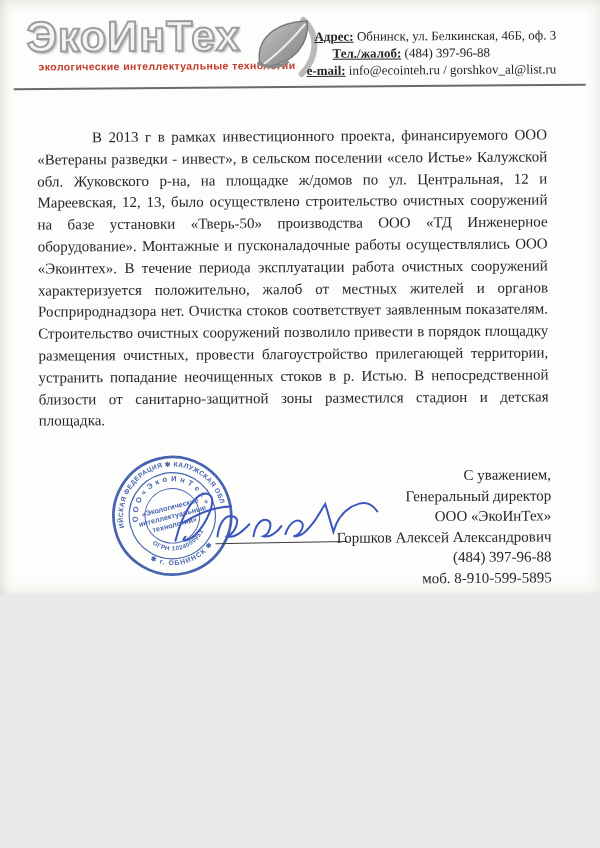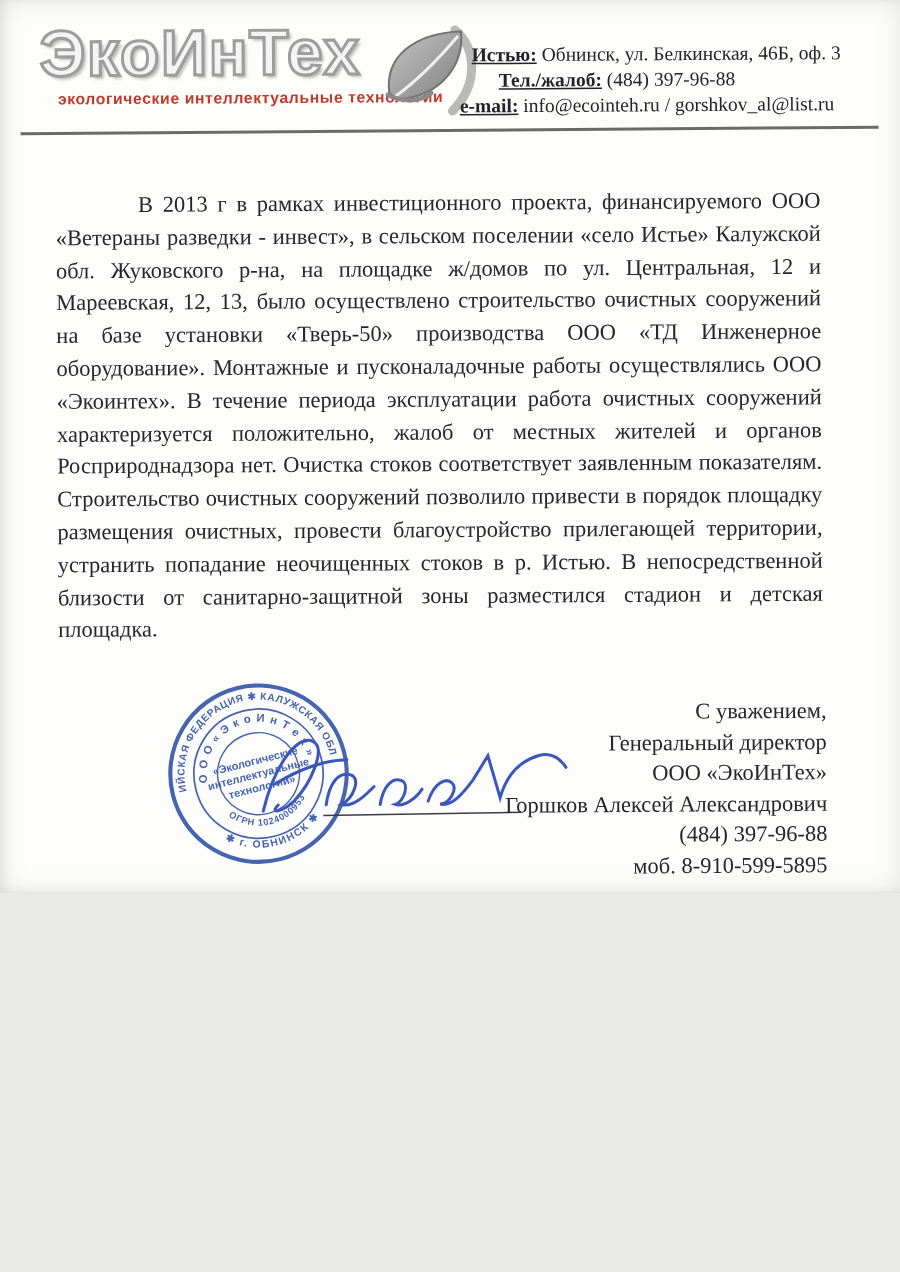--- a/index.html
+++ b/index.html
@@ -68,21 +68,21 @@
         <path d="M52 4 C66 16 68 40 50 58" fill="none" stroke="#a7a7a7" stroke-width="6" stroke-linecap="round" opacity=".8"></path>
         <path d="M8 46 C5 22 24 6 56 5 C58 26 44 48 14 50 Z" fill="url(#leafg)" stroke="#757575" stroke-width="1.4"></path>
         <path d="M12 48 C26 38 42 22 54 8" fill="none" stroke="#efefef" stroke-width="2"></path>
         <path d="M7 47 C16 52 28 52 36 46" fill="none" stroke="#8a8a8a" stroke-width="3" stroke-linecap="round"></path>
       </svg>
       <div class="logo-tagline">экологические интеллектуальные технологии</div>
     </div>
 
     <div class="contact">
       <div class="l1">
-        <span class="lbl">Истью:</span>
+        <span class="lbl">Адрес:</span>
         <span>Обнинск, ул. Белкинская, 46Б, оф. 3</span>
       </div>
       <div class="l2">
         <span class="lbl">Тел./жалоб:</span>
         <span>(484) 397-96-88</span>
       </div>
       <div class="l3">
         <span class="lbl">e-mail:</span>
         <span>info@ecointeh.ru / gorshkov_al@list.ru</span>
       </div>

